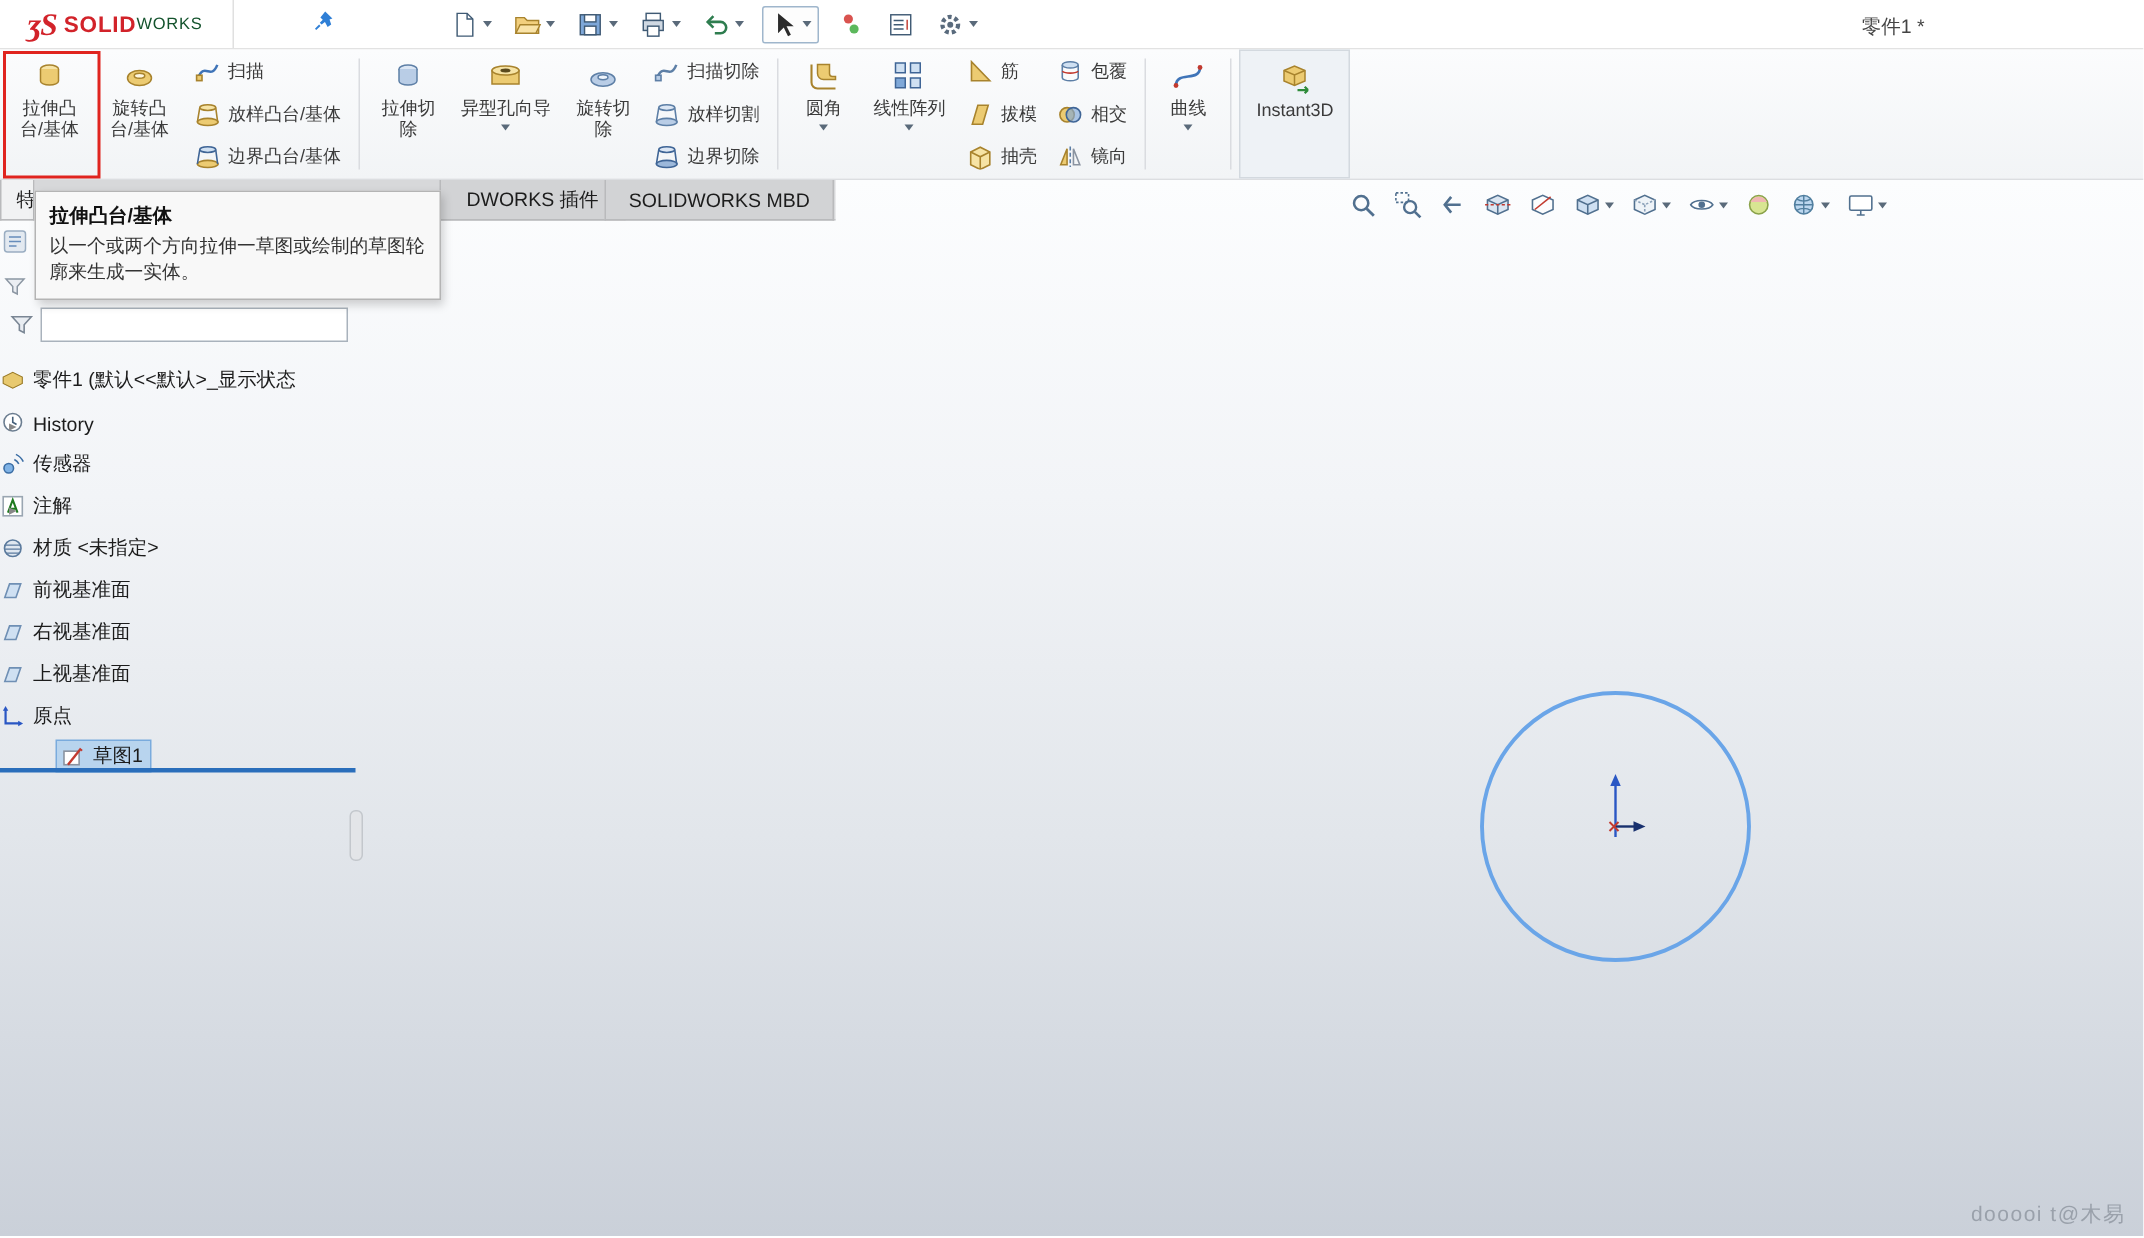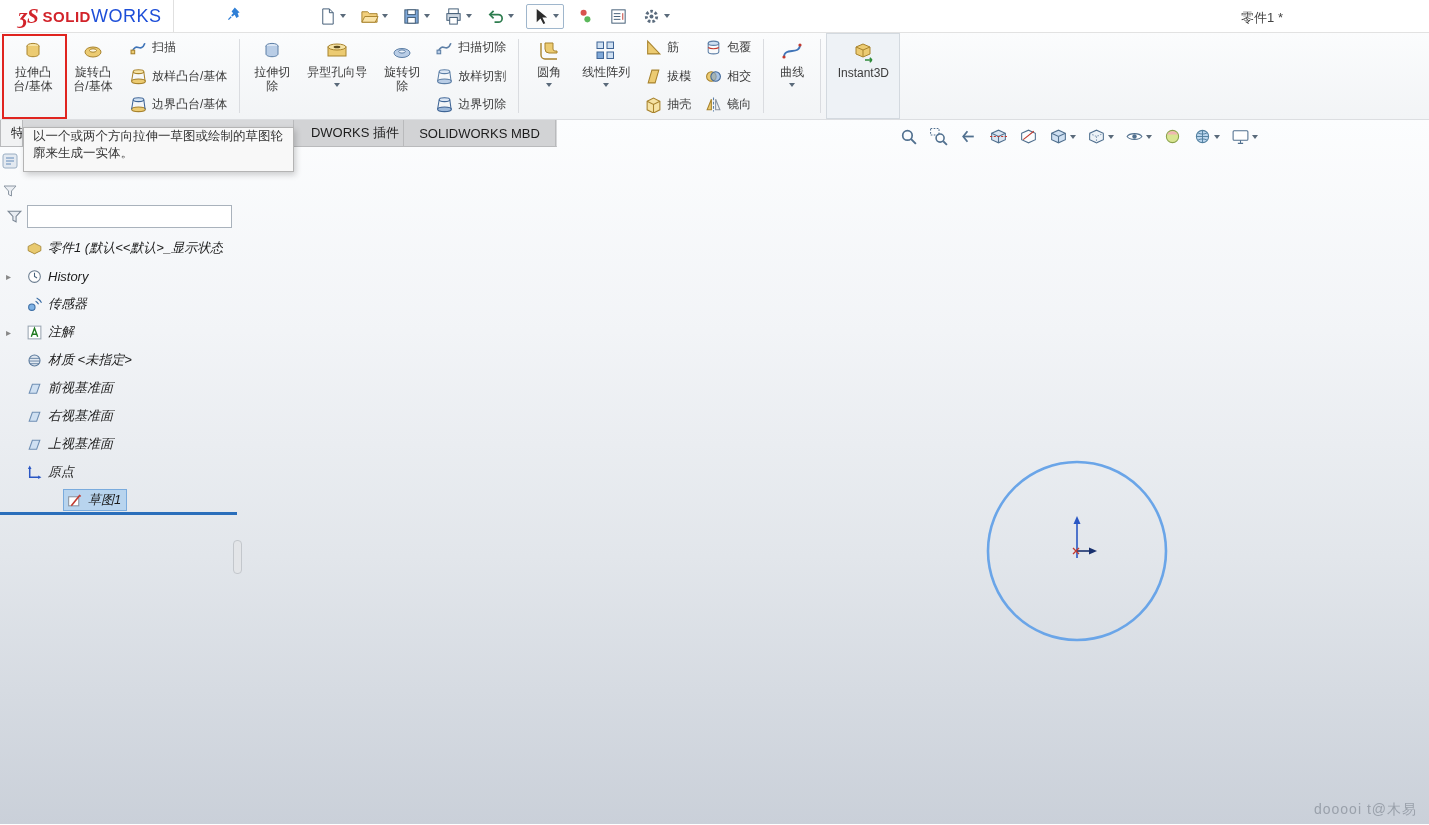--- a/index.html
+++ b/index.html
@@ -4,21 +4,21 @@
 <style>
   * { margin:0; padding:0; box-sizing:border-box; }
   html,body { width:1429px; height:825px; overflow:hidden; }
   body { font-family:"Liberation Sans","DejaVu Sans",sans-serif; background:#fff; color:#222; }
 
   
   .titlebar { height:33px; display:flex; align-items:center; background:#fff; border-bottom:1px solid #e2e2e2; position:relative;gap:48px; }
   .logo { display:flex; align-items:center; height:100%; padding:0 12px 0 18px; border-right:1px solid #e0e0e0; min-width:156px; }
   .logo-mark { font-style:italic; font-weight:bold; font-size:21px; color:#d2232a; letter-spacing:-1px; margin-right:5px; font-family:"Liberation Serif",serif; }
   .logo-bold { font-weight:bold; font-size:15px; color:#d2232a; letter-spacing:.5px; }
-  .logo-light { font-weight:normal; font-size:18px; color:#1d4ed8; letter-spacing:.5px;text-align:center; }
+  .logo-light { font-weight:normal; font-size:11px; color:#14532d; letter-spacing:.5px;text-align:center; }
   .menus { display:flex; align-items:center; margin-left:8px; }
   .menu-item { font-size:13px; color:#333; padding:6px 9px; cursor:default; }
   .pin { margin-left:4px; }
   .tb-icons { display:flex; align-items:center; margin-left:26px; gap:10px; }
   .tbi { display:flex; align-items:center; gap:3px; padding:2px 2px; border-radius:2px; }
   .tbi svg { width:19px; height:19px; }
   .tbi.boxed { border:1px solid #9fb6cc; background:#fdfdfd; padding:2px 4px; }
   .caret { width:0; height:0; border-left:3.5px solid transparent; border-right:3.5px solid transparent; border-top:4px solid #5a6a7a; }
   .doc-title { position:absolute; right:146px; top:9px; font-size:13px; color:#444; }
 
@@ -58,21 +58,21 @@
   .panel-mini { position:absolute; left:1px; opacity:.85; }
   .panel-mini svg { width:18px; height:18px; }
 
   
   .filter-row { position:absolute; left:6px; top:85px; display:flex; align-items:center; gap:4px; }
   .filter-row svg { width:17px; height:17px; }
   .filter-input { width:205px; height:23px; border:1px solid #a9b2bc; background:#fff; font-size:12px; padding:0 5px; outline:none; }
 
   
   .tree { position:absolute; left:0; top:114px; width:237px; font-size:13px; color:#1c1c1c; }
-  .trow { position:relative; height:28px; display:flex; align-items:center; padding-left:26px; cursor:default;font-style:italic; }
+  .trow { position:relative; height:28px; display:flex; align-items:flex-end; cursor:default; }
   .trow .arrow { position:absolute; left:6px; font-size:10px; color:#888; }
   .trow svg { width:17px; height:17px; margin-right:5px; flex:none; }
   .trow .tsel { display:flex; align-items:center; padding:1px 5px 1px 2px;margin-left:38px; }
   .trow .tsel.on { background:#b8d4ee; outline:1px solid #7aabdd; }
   .rollback { position:absolute; left:0; top:392px; width:237px; height:3px; background:#2a6ebb; cursor:row-resize; }
   .splitter { position:absolute; left:233px; top:420px; width:9px; height:34px; background:#e3e5e8; border:1px solid #c3c7cc; border-radius:4px; cursor:col-resize; }
 
   .sketch-svg { position:absolute; left:0; top:0; width:1429px; height:704px; pointer-events:none; }
   .watermark { position:absolute; right:12px; bottom:5px; font-size:14px; color:#9aa1ab; letter-spacing:1px; }
 </style>
@@ -544,17 +544,18 @@
     <g>
       <line x1="1077" y1="438" x2="1077" y2="402" stroke="#2a57c4" stroke-width="1.6"></line>
       <path d="M1073.5 404 1077 396l3.5 8z" fill="#2a57c4"></path>
       <line x1="1077" y1="431" x2="1090" y2="431" stroke="#18306e" stroke-width="1.6"></line>
       <path d="M1089 427.5l8 3.5-8 3.5z" fill="#18306e"></path>
       <path d="M1073 428l6 6M1079 428l-6 6" stroke="#c23a2f" stroke-width="1.3"></path>
     </g>
   </svg>
 
   <div class="tooltip">
+    <div class="tt-title">拉伸凸台/基体</div>
     <div class="tt-body">以一个或两个方向拉伸一草图或绘制的草图轮廓来生成一实体。</div>
   </div>
 
   <div class="watermark">dooooi t@木易</div>
 </div>
 
 </body></html>

